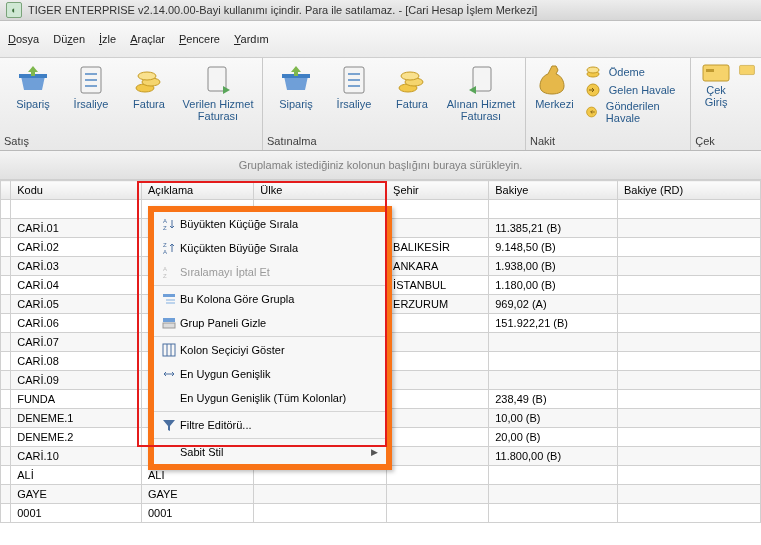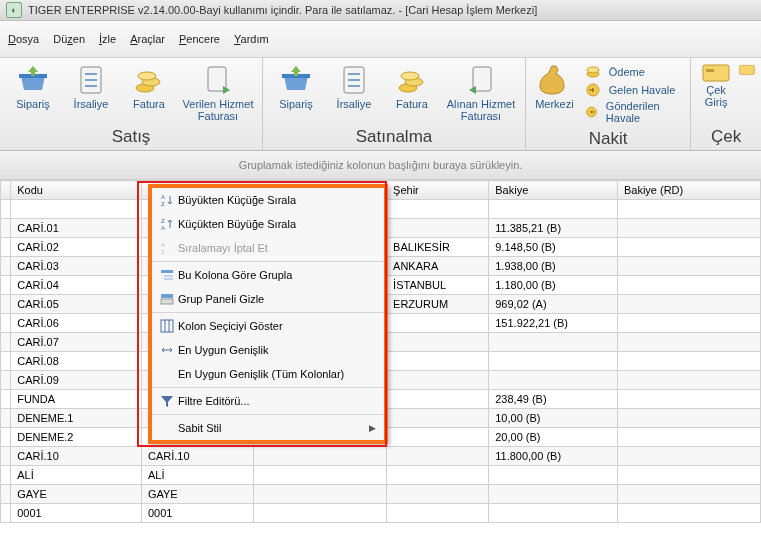--- a/index.html
+++ b/index.html
@@ -9,39 +9,39 @@
   .menubar{background:linear-gradient(#fafafa,#eaeaea);height:20px;display:flex;align-items:center;gap:14px;padding:8px 8px;border-bottom:1px solid #cfcfcf}
   .menubar span{color:#222}
   .menubar span u{text-decoration:underline}
   .ribbon{background:linear-gradient(#f9f9f9,#e8e8e8);display:flex;border-bottom:1px solid #b9b9b9;height:92px}
   .ribbon-group{display:flex;flex-direction:column;border-right:1px solid #c9c9c9;padding:2px 4px}
   .ribbon-group:last-child{border-right:none}
   .ribbon-buttons{display:flex;align-items:flex-start;flex:1}
   .rbtn{display:flex;flex-direction:column;align-items:center;justify-content:flex-start;width:54px;padding:4px 2px;text-align:center;line-height:12px;cursor:pointer;color:#285a8b}
   .rbtn.wide{width:76px}
   .rbtn svg{width:32px;height:32px;margin-bottom:2px}
-  .ribbon-group-label{text-align:center;font-size:17px;color:#3d3d3d;padding:1px 0}
+  .ribbon-group-label{font-size:11px;color:#3d3d3d;padding:1px 0}
   .nakit-col{display:flex;flex-direction:column;gap:2px;padding:4px 6px}
   .nakit-row{display:flex;align-items:center;gap:8px;color:#285a8b;cursor:pointer}
   .nakit-row svg{width:16px;height:16px}
   .cek-col{display:flex;flex-direction:column;align-items:center;padding:4px 4px 0 4px;gap:2px}
   .cek-col svg{width:28px;height:18px}
   .grouping-hint{background:linear-gradient(#f4f4f4,#e1e1e1);height:28px;display:flex;align-items:center;justify-content:center;color:#808080;border-bottom:1px solid #cfcfcf}
   table.grid{border-collapse:collapse;width:100%;table-layout:fixed}
   table.grid th,table.grid td{border:1px solid #d0d0d0;height:18px;padding:0 6px;text-align:left;white-space:nowrap;overflow:hidden}
   table.grid th{background:linear-gradient(#fcfcfc,#e9e9e9);font-weight:normal;color:#000}
   table.grid tbody tr:nth-child(even){background:#f7f7f7}
   col.c0{width:10px}
   col.c1{width:128px}
   col.c2{width:110px}
   col.c3{width:130px}
   col.c4{width:100px}
   col.c5{width:126px}
   col.c6{width:140px}
-  .context-menu{position:absolute;left:148px;top:184px;width:232px;background:#f7f7f7;border:4px solid #f97316;box-shadow:2px 2px 4px rgba(0,0,0,.25)}
+  .context-menu{position:absolute;left:148px;top:206px;width:232px;background:#f7f7f7;border:6px solid #f97316;box-shadow:2px 2px 4px rgba(0,0,0,.25)}
   .cm-item{display:flex;align-items:center;height:24px;padding:0 8px 0 4px;cursor:default}
   .cm-item.disabled{color:#9a9a9a}
   .cm-item.sep{height:0;border-top:1px solid #d5d5d5;margin:1px 0;padding:0}
   .cm-icon{width:22px;display:flex;align-items:center;justify-content:center;color:#4a6fa0}
   .cm-icon svg{width:14px;height:14px}
   .cm-text{flex:1}
   .cm-arrow{font-size:9px;color:#555}
   .red-highlight{position:absolute;left:137px;top:181px;width:246px;height:262px;border:2px solid #e41b1b;pointer-events:none}
 </style>
 </head>

